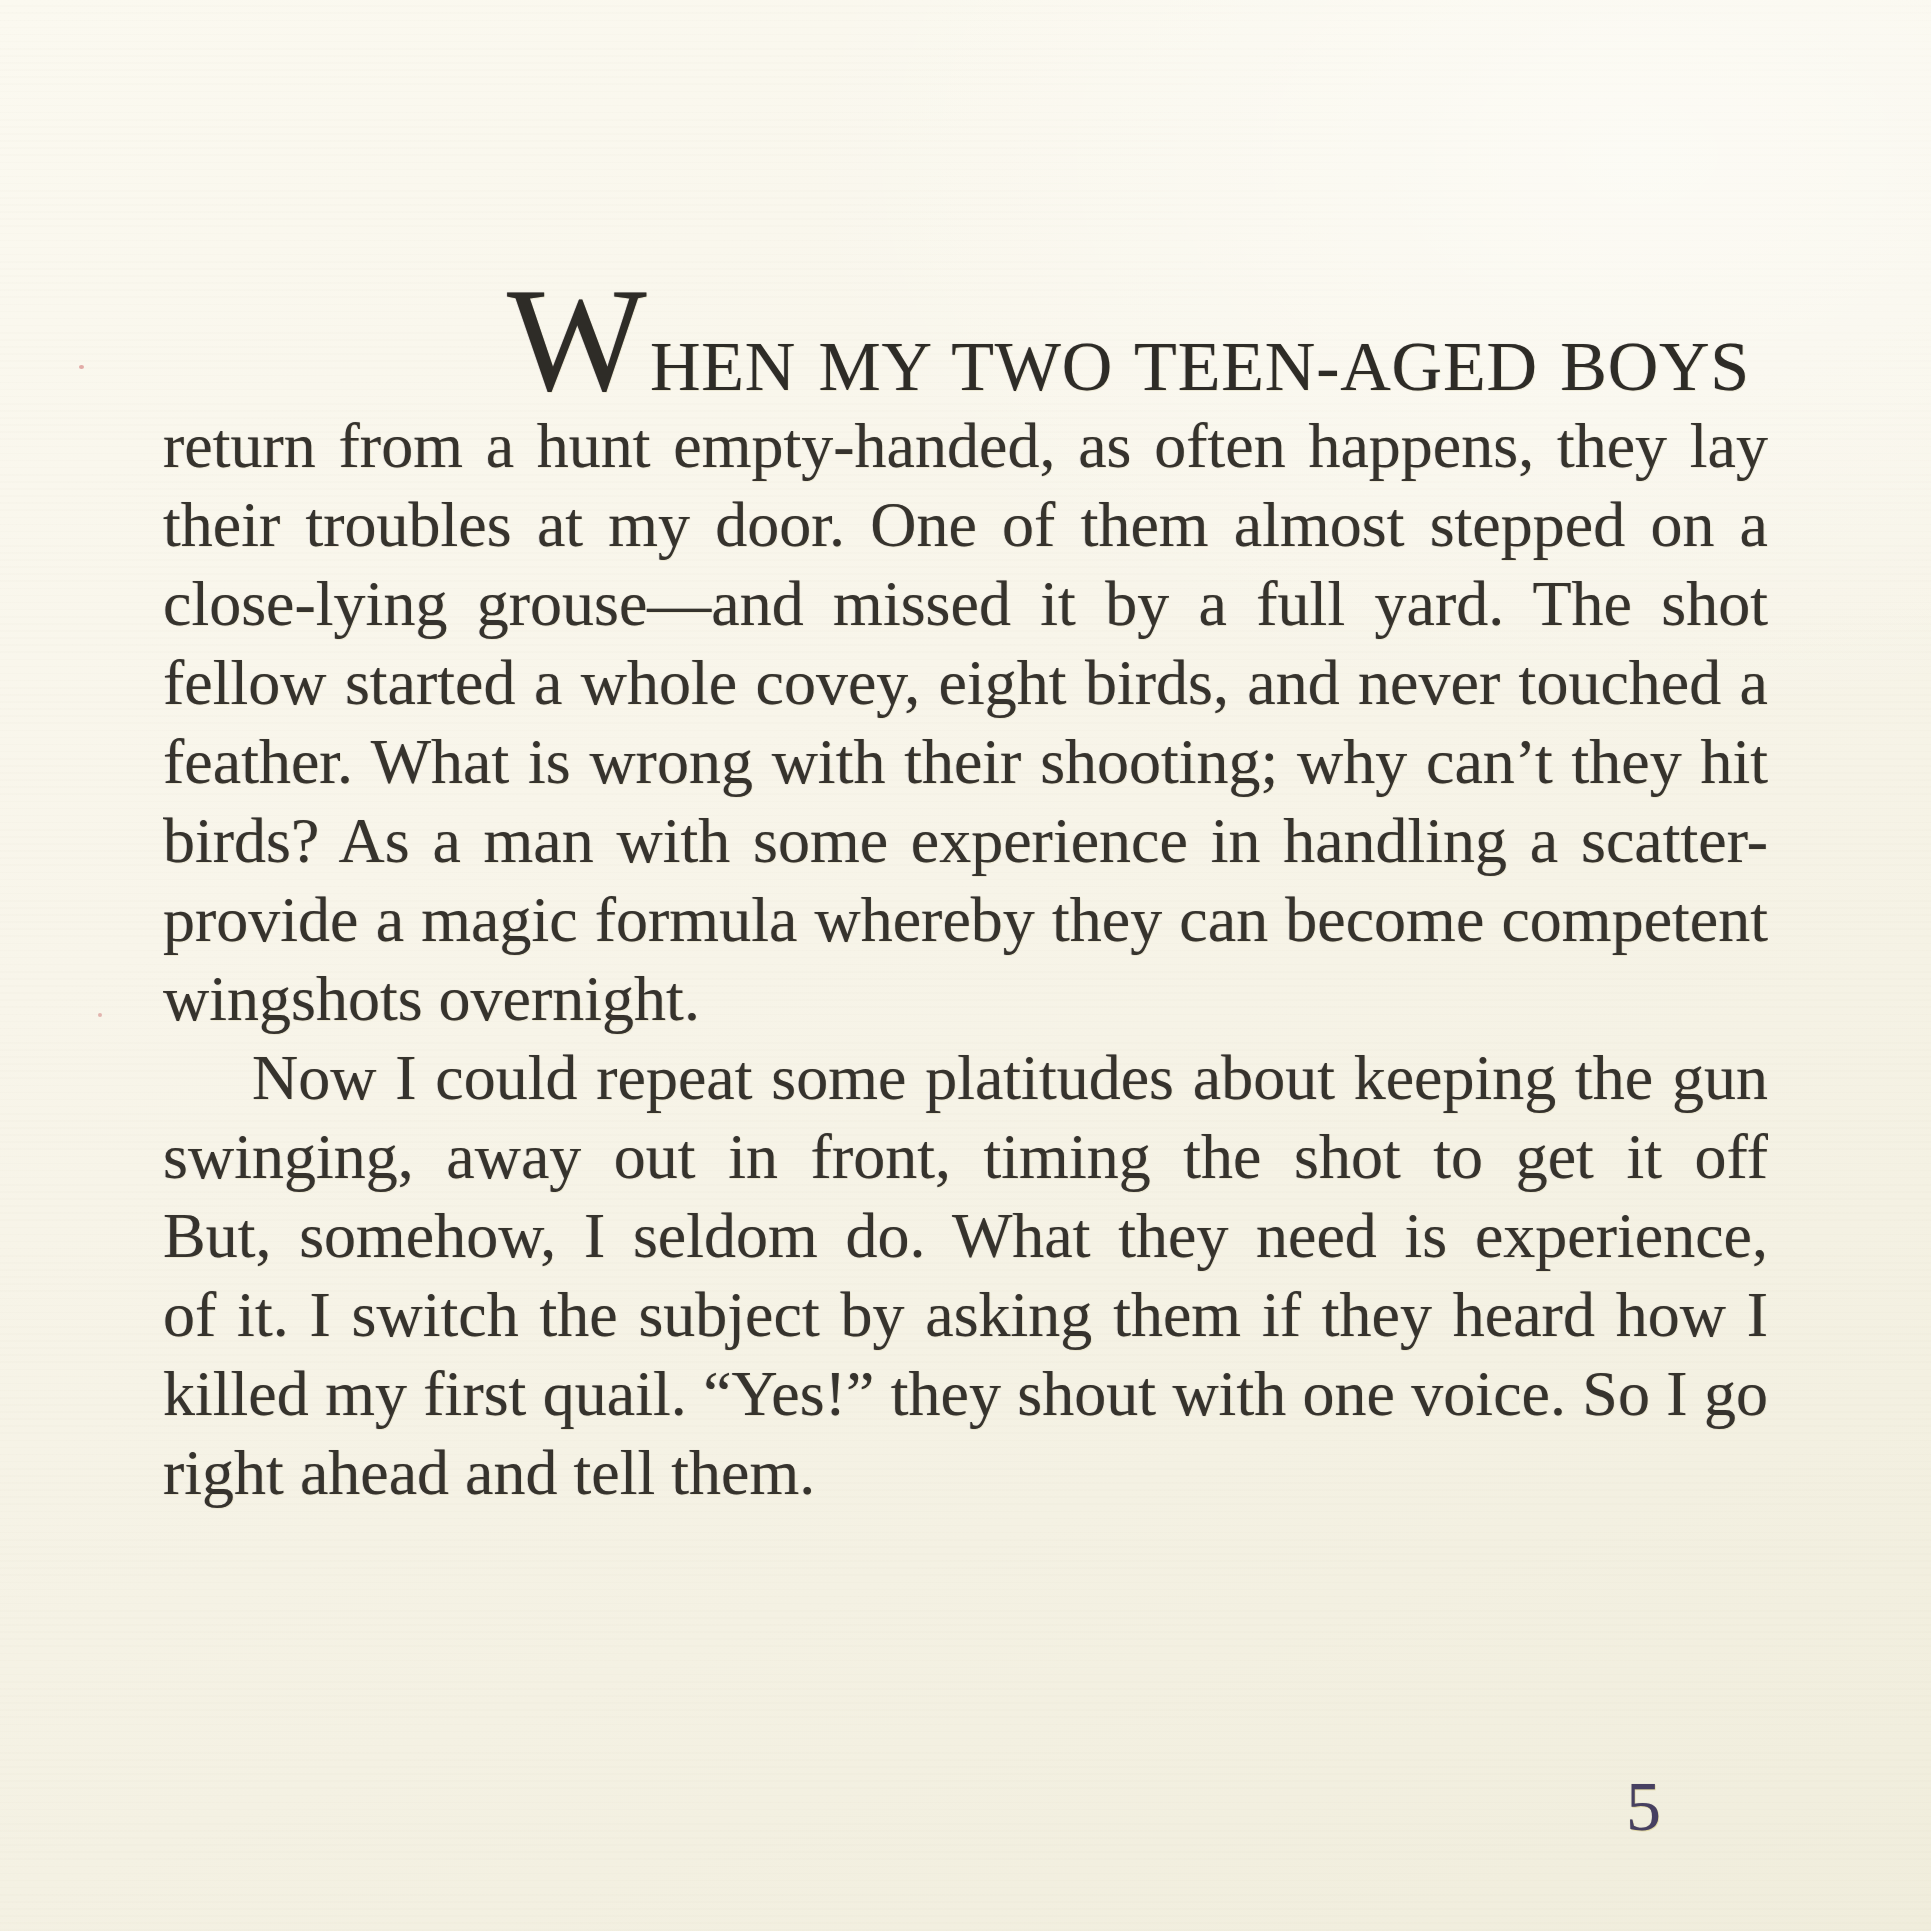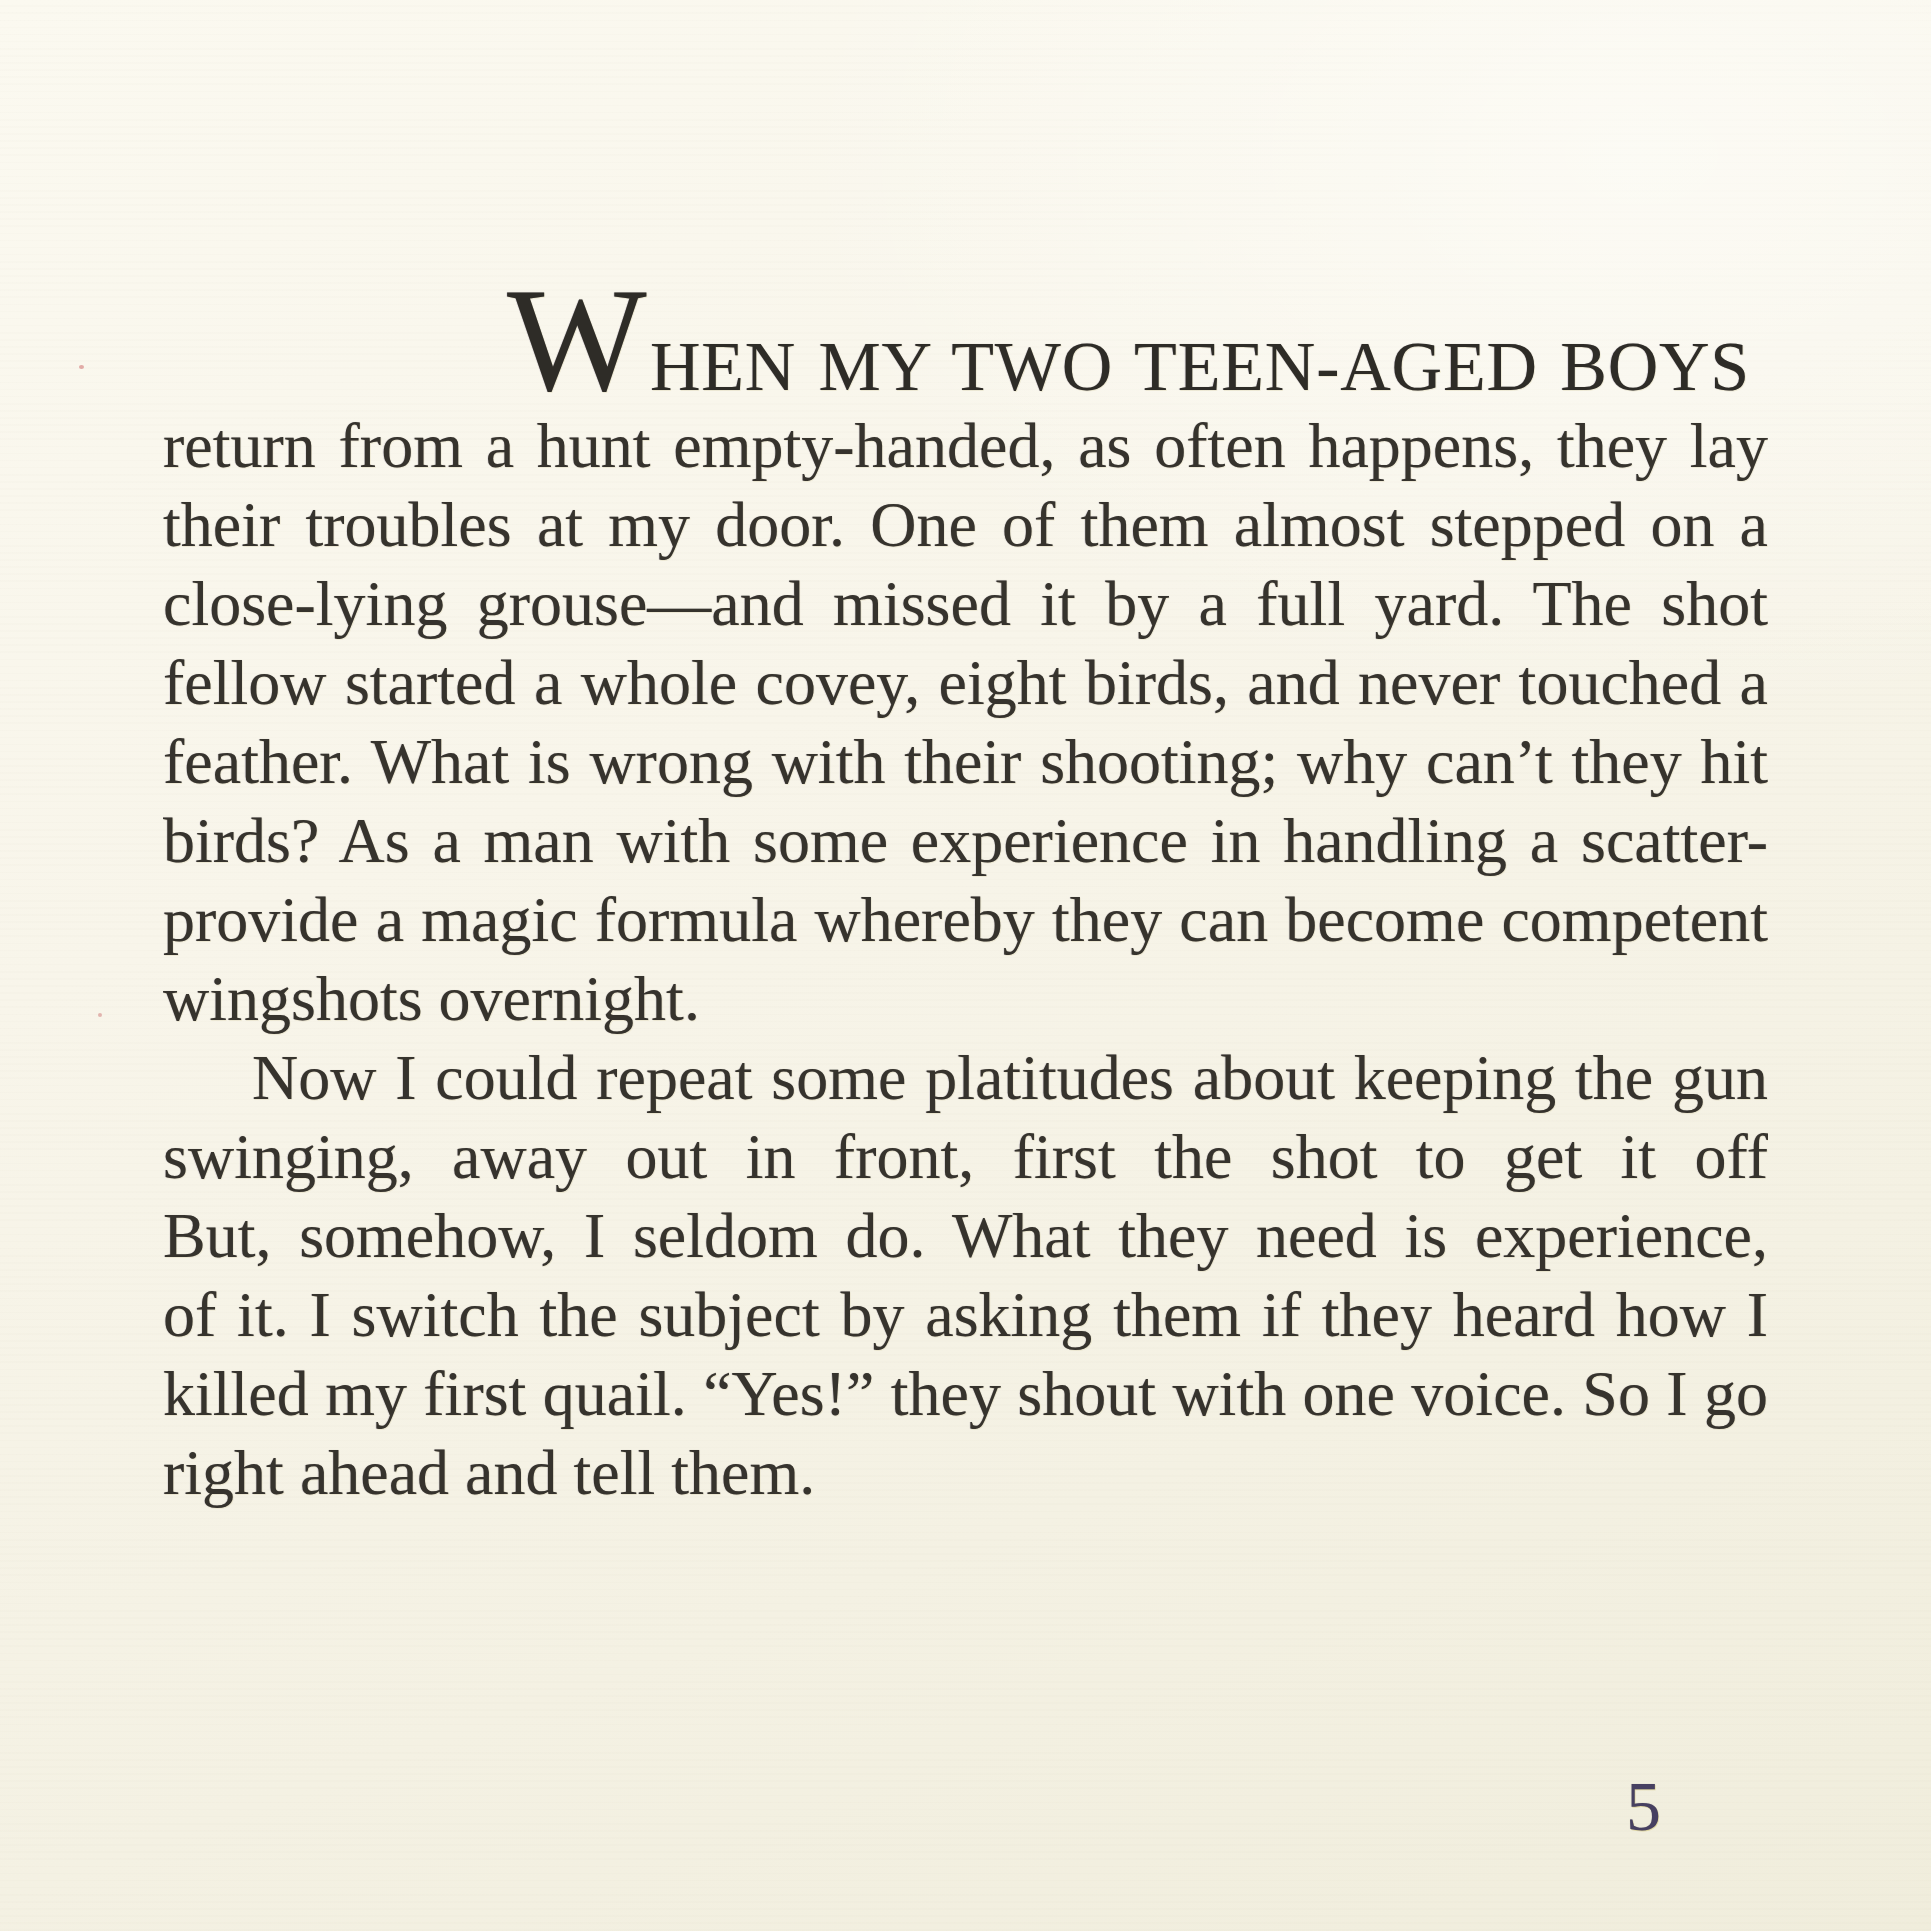--- a/index.html
+++ b/index.html
@@ -99,21 +99,21 @@
   <div class="bodytext">
     <div class="line">return from a hunt empty-handed, as often happens, they lay</div>
     <div class="line">their troubles at my door. One of them almost stepped on a</div>
     <div class="line">close-lying grouse—and missed it by a full yard. The shot</div>
     <div class="line">fellow started a whole covey, eight birds, and never touched a</div>
     <div class="line">feather. What is wrong with their shooting; why can’t they hit</div>
     <div class="line">birds? As a man with some experience in handling a scatter-</div>
     <div class="line">provide a magic formula whereby they can become competent</div>
     <div class="line last">wingshots overnight.</div>
     <div class="line indent">Now I could repeat some platitudes about keeping the gun</div>
-    <div class="line">swinging, away out in front, first the shot to get it off</div>
+    <div class="line">swinging, away out in front, timing the shot to get it off</div>
     <div class="line">But, somehow, I seldom do. What they need is experience, lots</div>
     <div class="line">of it. I switch the subject by asking them if they heard how I</div>
     <div class="line">killed my first quail. “Yes!” they shout with one voice. So I go</div>
     <div class="line last">right ahead and tell them.</div>
   </div>
 
   <div class="pagenum">5</div>
 
   <div class="speck speck-a"></div>
   <div class="speck speck-b"></div>

